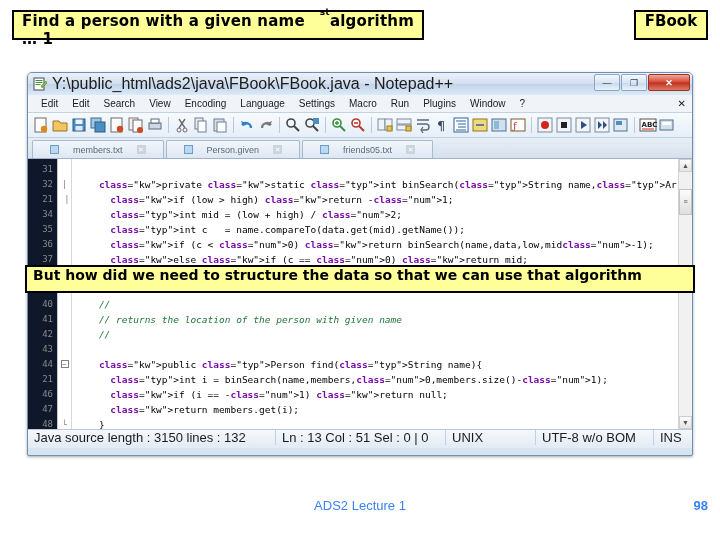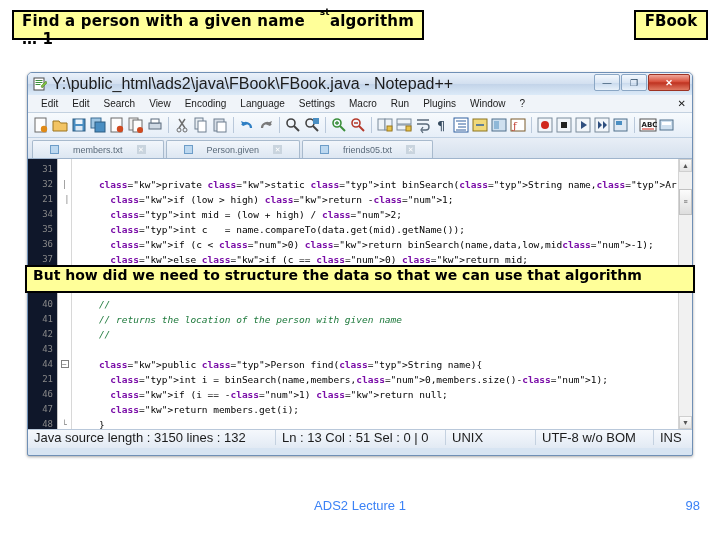--- a/index.html
+++ b/index.html
@@ -349,21 +349,22 @@
     font-size: 13px;
     color: #3b82f6;
   }
   #footer-center {
     position: absolute;
     left: 0; right: 0;
     text-align: center;
   }
   #footer-page {
     position: absolute;
-    right: 20px;
+    right: 12px;
+    font-weight: bold;
   }
 </style>
 </head>
 <body>
 
 <div class="callout" id="title-callout">
     <span>Find a person with a given name … 1</span>
     <sup>st</sup>
     <span> algorithm</span>
   </div>

